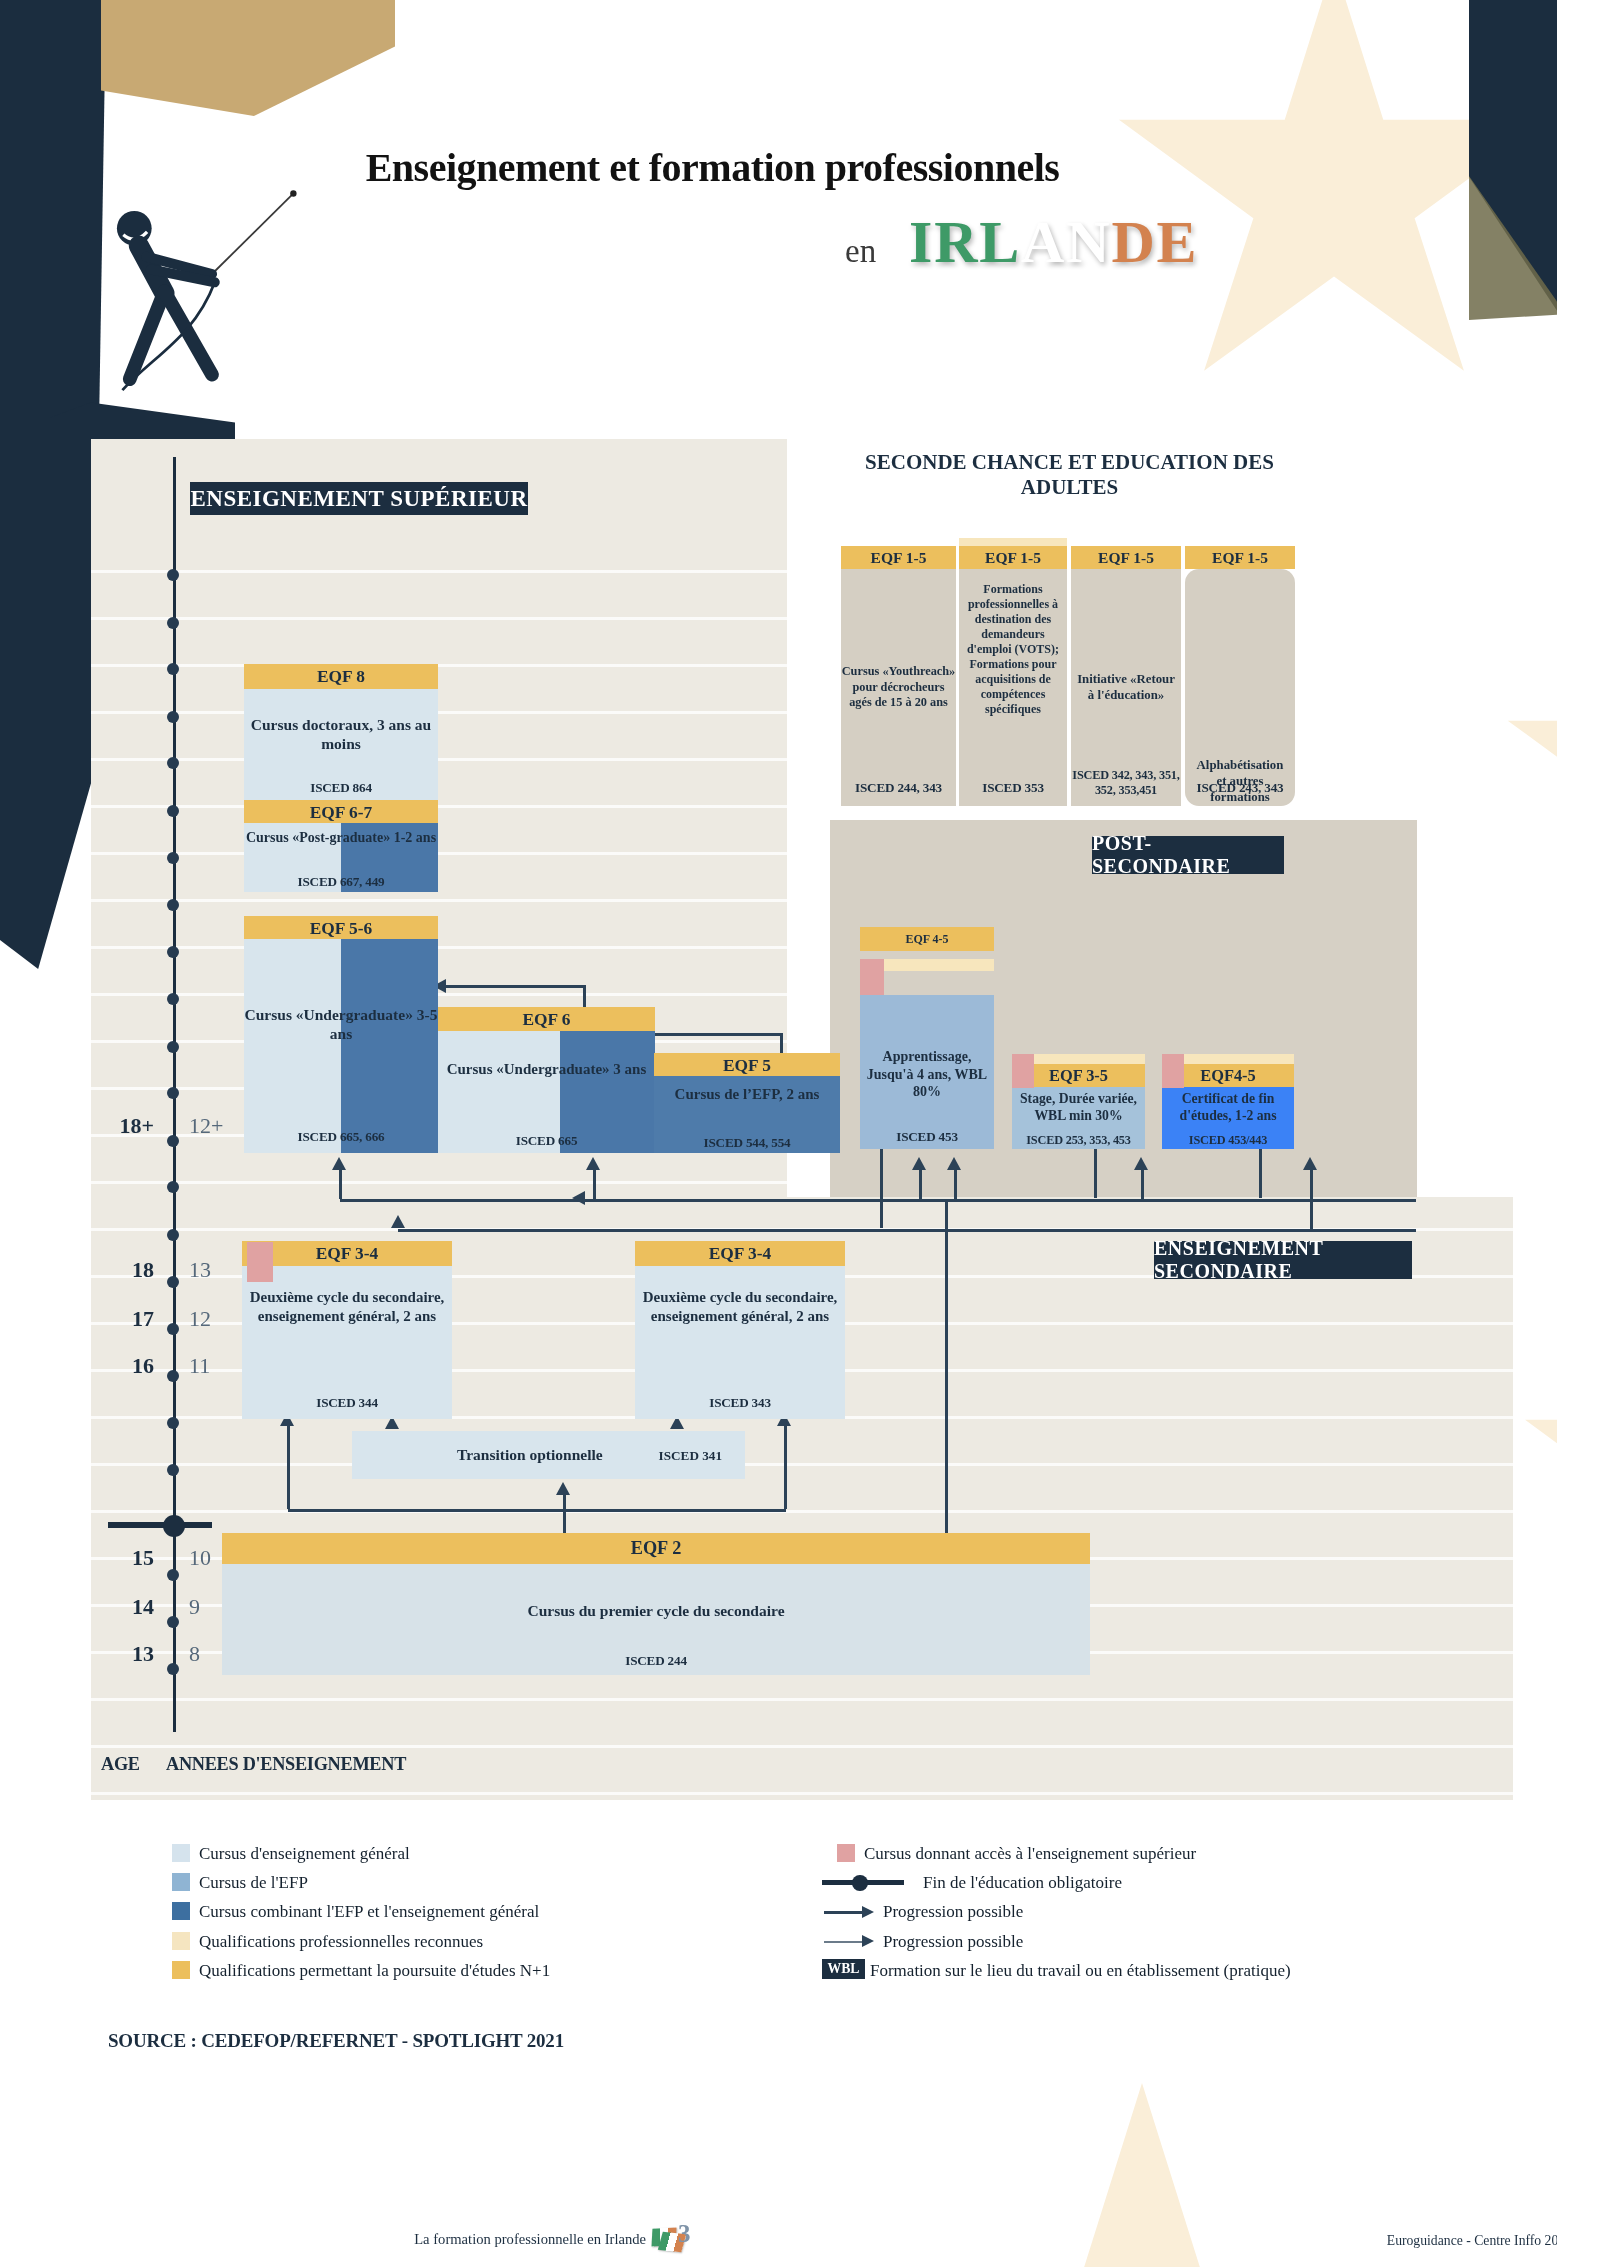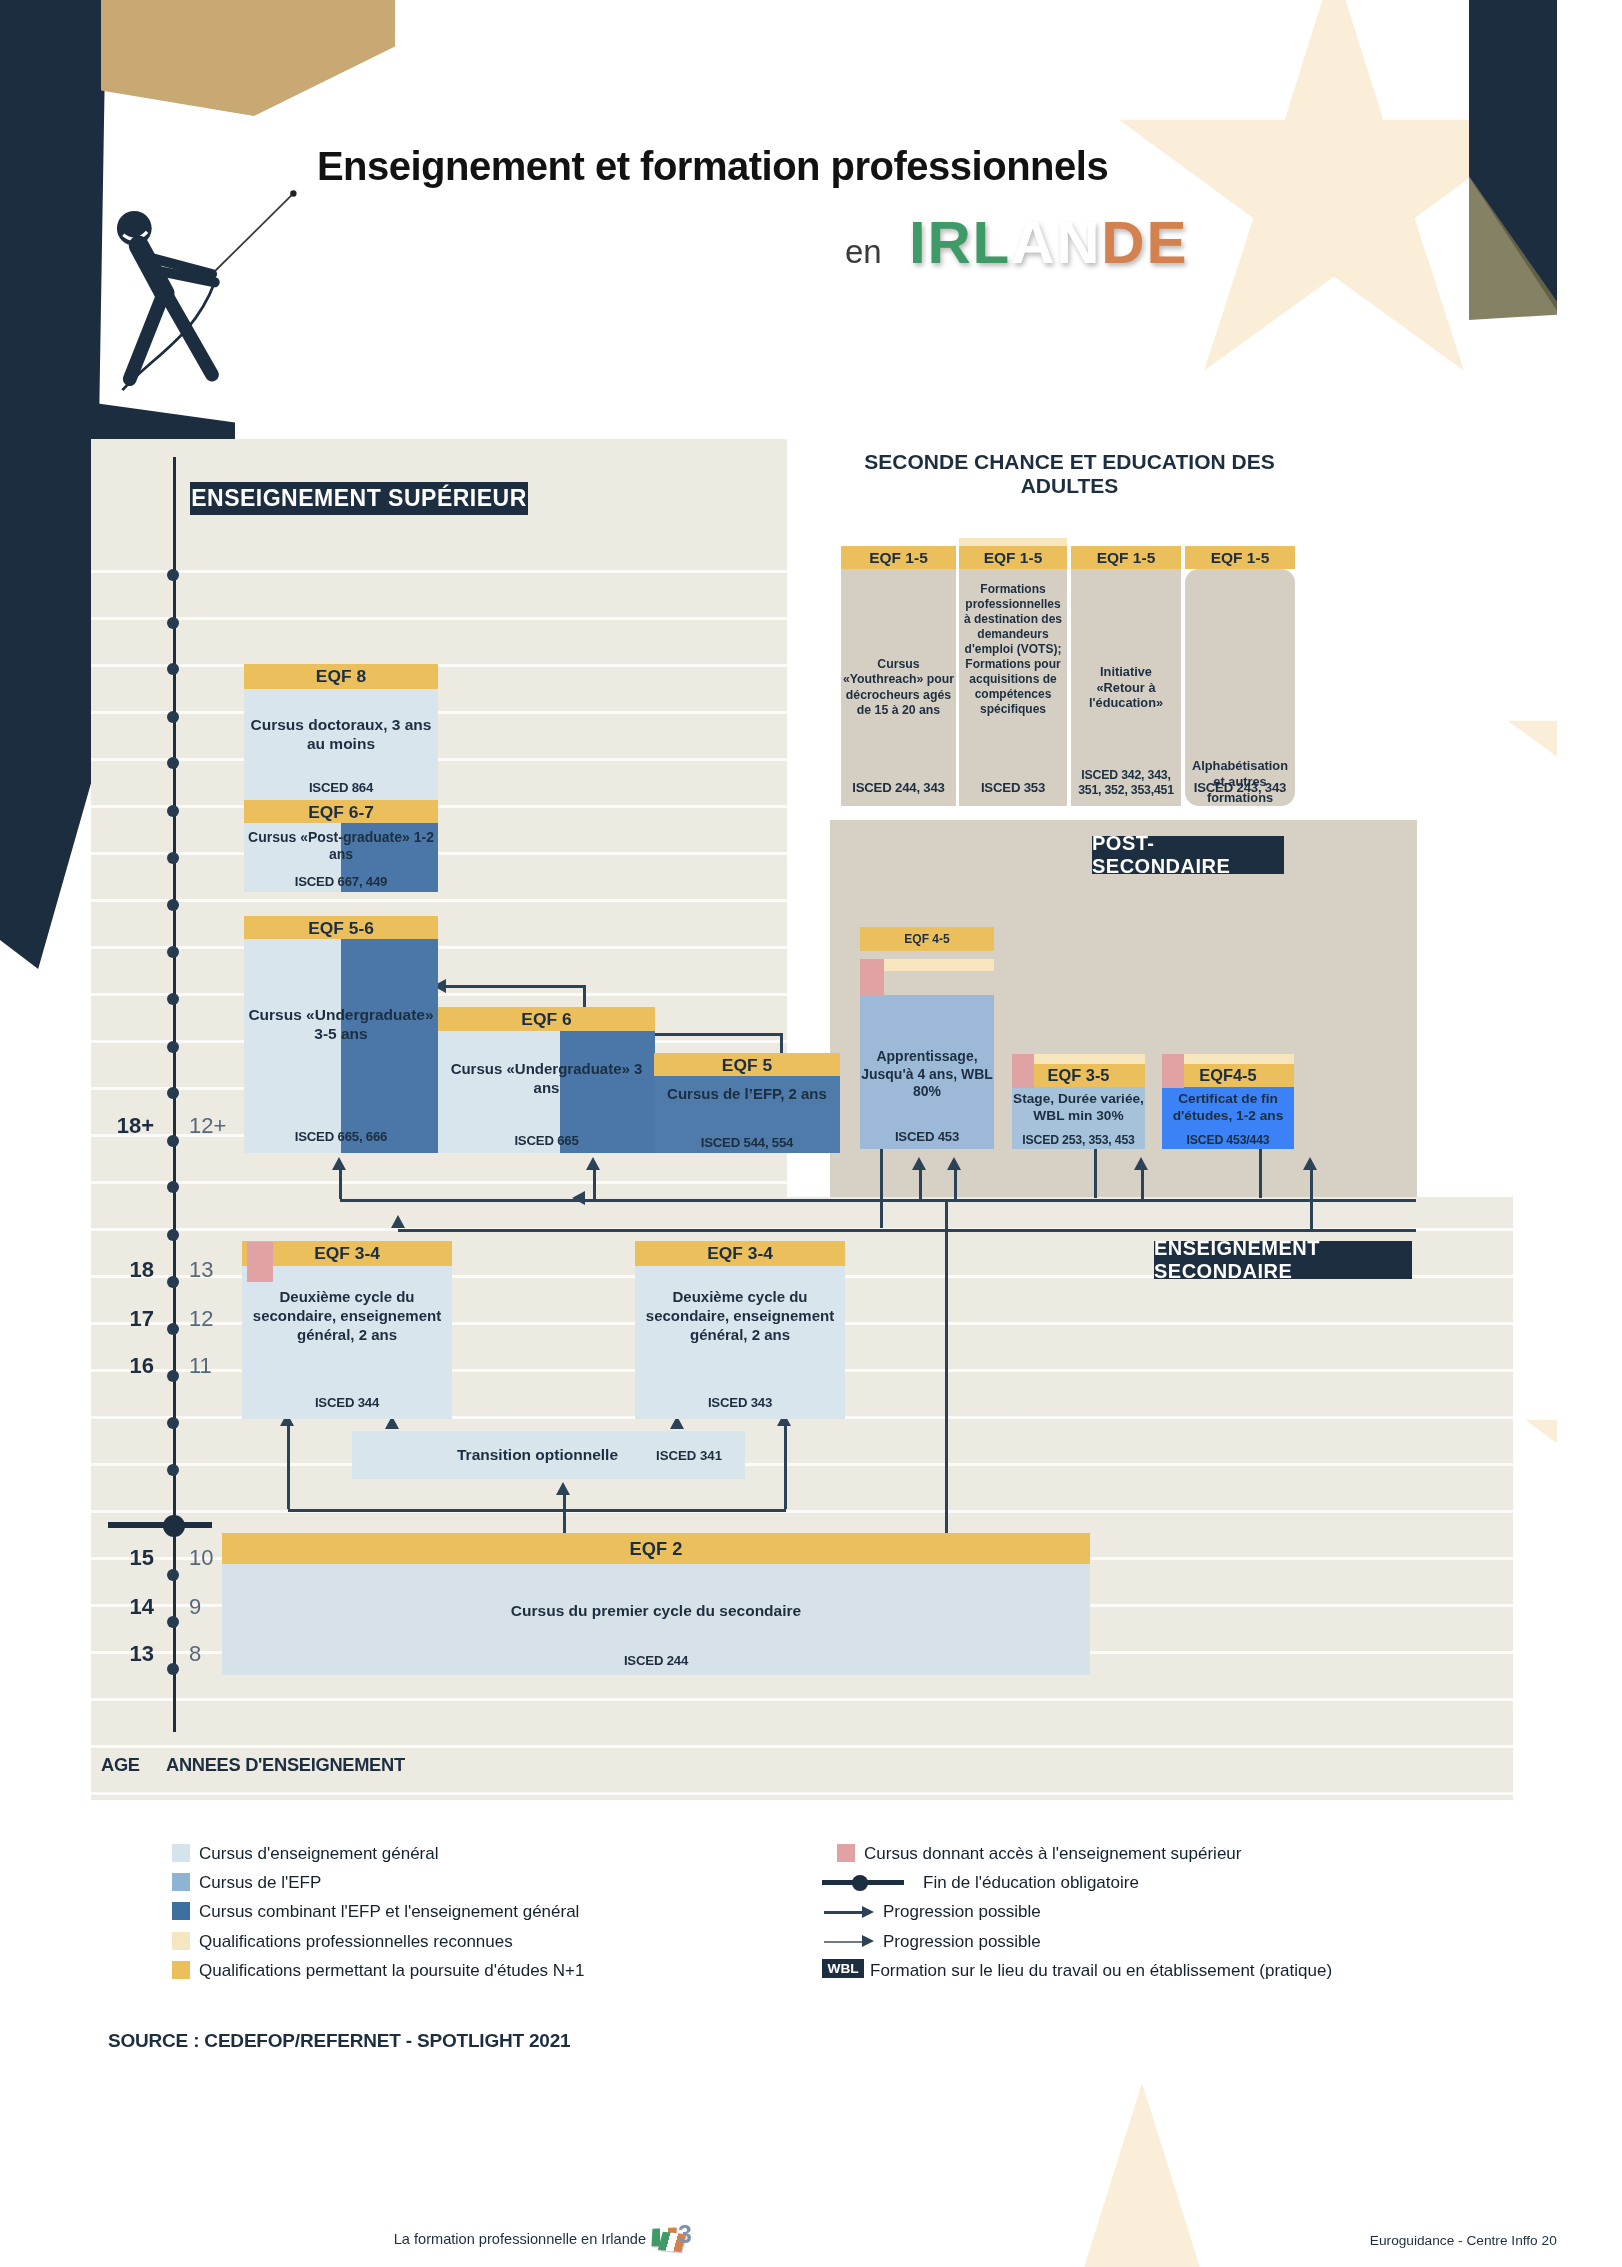--- a/index.html
+++ b/index.html
@@ -1,17 +1,17 @@
 <!DOCTYPE html>
 <html style="font-size:14.6px"><head>
 <meta charset="utf-8">
 <style>
   html,body{margin:0;padding:0;background:#fff;}
   #page{position:relative;width:1557px;height:2268px;background:#ffffff;overflow:hidden;
-        font-family:Liberation Sans, sans-serif;color:#1c2e40;}
+        font-family:Liberation Serif, serif;color:#1c2e40;}
   .abs{position:absolute;}
   
   .left-col{left:0;top:0;width:106px;height:969px;background:#1b2d3f;
             clip-path:polygon(0 0,100% 0,88% 80%,36% 100%,0 97%);}
   .top-gold{left:101px;top:0;width:294px;height:116px;background:#c8a973;
             clip-path:polygon(0 0,100% 0,100% 40%,52% 100%,0 78%);}
   .platform{left:50px;top:387px;width:185px;height:77px;background:#1b2d3f;
             clip-path:polygon(0 40%,22% 20%,100% 46%,100% 100%,0 100%);}
   .tr-navy{left:1469px;top:0;width:154px;height:322px;background:#1b2d3f;
            clip-path:polygon(0 0,100% 0,100% 87%,62% 100%,0 55%);z-index:1;}

